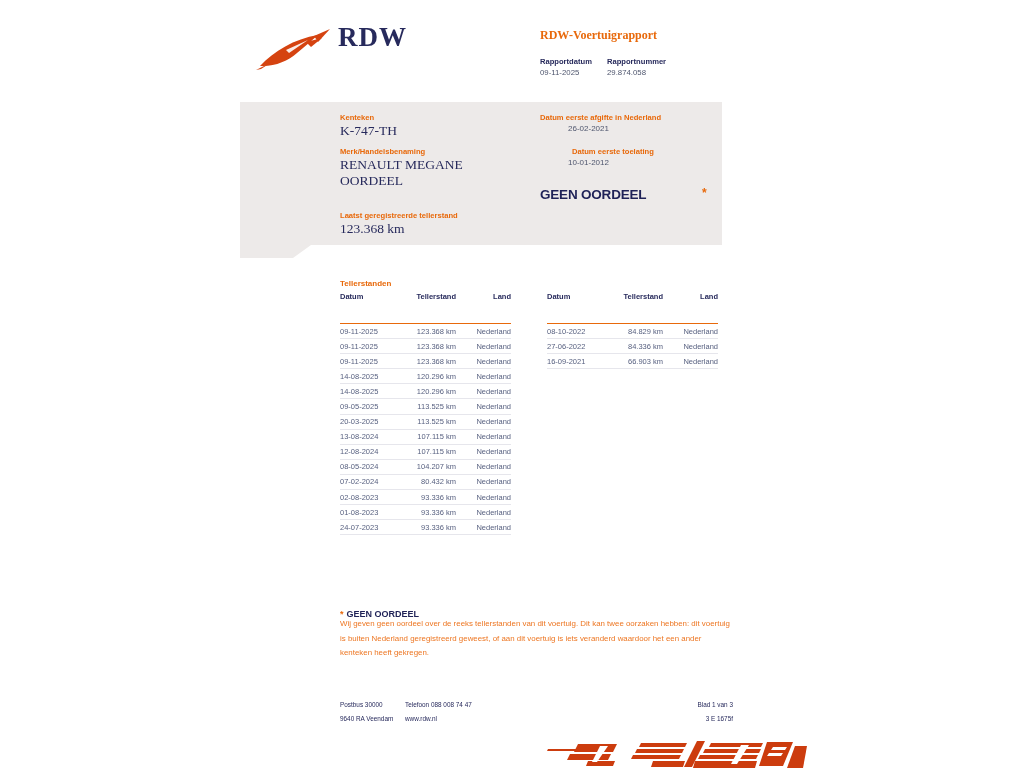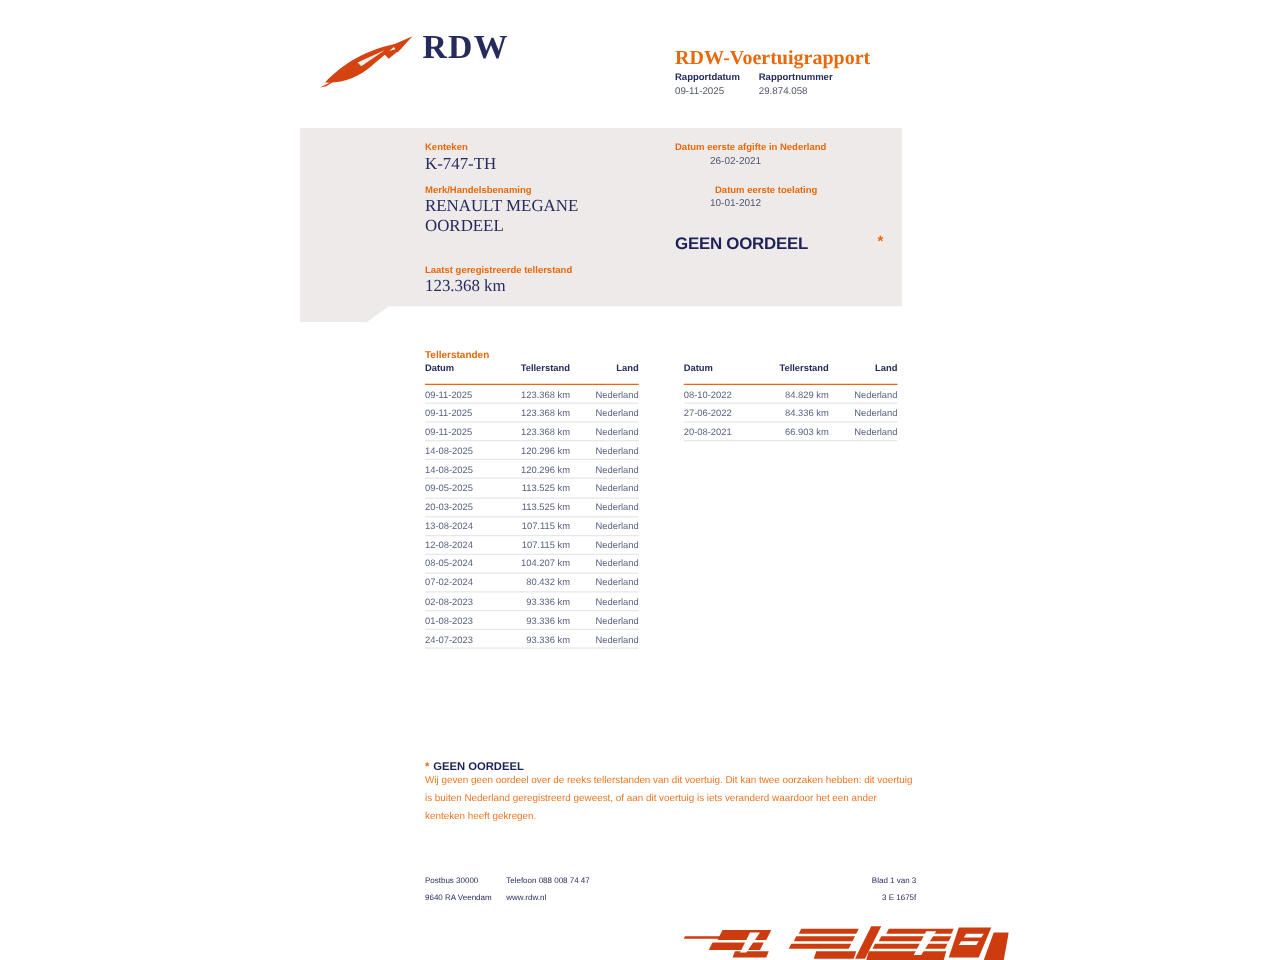--- a/index.html
+++ b/index.html
@@ -5,38 +5,38 @@
   html,body{margin:0;padding:0;background:#ffffff;}
   .page{position:relative;width:828px;height:768px;background:#ffffff;overflow:hidden;
         font-family:"Liberation Sans",sans-serif;}
   .abs{position:absolute;}
 
   
   .logo-wrap{left:256px;top:22px;width:200px;height:52px;}
   .logo-svg{position:absolute;left:0;top:4px;}
   .logo-text{position:absolute;left:82px;top:0;font-family:"Liberation Serif",serif;
              font-weight:bold;font-size:27px;letter-spacing:1px;color:#272a5c;}
-  .doc-title{left:540px;top:38px;font-family:"Liberation Serif",serif;font-weight:bold;
-             font-size:16px;color:#e8690b;}
+  .doc-title{left:540px;top:28px;font-family:"Liberation Serif",serif;font-weight:bold;
+             font-size:12px;color:#e8690b;}
   .meta-label{font-size:7.6px;font-weight:bold;color:#272a5c;}
   .meta-value{font-size:7.8px;color:#4f566e;}
 
   
   .panel{left:240px;top:102px;width:482px;height:156px;background:#edeae9;
          clip-path:polygon(0 0,100% 0,100% 143px,71px 143px,53px 100%,0 100%);}
   .lbl{font-size:7.6px;font-weight:bold;color:#e8690b;line-height:10px;}
   .val-serif{font-family:"Liberation Serif",serif;font-size:13.5px;color:#272a5c;line-height:16px;}
   .val-sans{font-size:8px;color:#4f566e;margin-left:28px;}
   .oordeel{font-size:13.5px;font-weight:bold;letter-spacing:-0.2px;color:#1f2257;}
   .star{color:#e8690b;font-size:12px;font-weight:bold;}
 
   
   .tbl-title{font-size:8px;font-weight:bold;color:#e8690b;}
   .tbl{width:171px;font-size:7.5px;color:#586180;}
-  .tbl .hrow{display:flex;height:13px;align-items:flex-start;padding-bottom:4px;
+  .tbl .hrow{display:flex;height:13px;align-items:center;padding-bottom:20px;
              border-bottom:1.6px solid #e8690b;color:#272a5c;font-weight:bold;}
   .tbl .row{display:flex;height:14.1px;align-items:center;border-bottom:1px solid #e6e6ec;}
   .c-datum{flex:0 0 66px;text-align:left;}
   .c-teller{flex:0 0 50px;text-align:right;}
   .c-land{flex:1;text-align:right;}
 
   
   .fn-title{font-size:9px;font-weight:bold;color:#1f2257;}
   .fn-star{color:#e8690b;font-weight:bold;font-size:9px;margin-right:3px;}
   .fn-text{font-size:7.9px;color:#ed7622;line-height:14.6px;width:392px;}
@@ -180,21 +180,21 @@
         <span class="c-datum">08-10-2022</span>
         <span class="c-teller">84.829 km</span>
         <span class="c-land">Nederland</span>
       </div>
     <div class="row">
         <span class="c-datum">27-06-2022</span>
         <span class="c-teller">84.336 km</span>
         <span class="c-land">Nederland</span>
       </div>
     <div class="row">
-        <span class="c-datum">20-08-2021</span>
+        <span class="c-datum">16-09-2021</span>
         <span class="c-teller">66.903 km</span>
         <span class="c-land">Nederland</span>
       </div>
   </div>
 
   <div class="abs" style="left:340px;top:603px;">
     <span class="fn-star">*</span><span class="fn-title">GEEN OORDEEL</span>
   </div>
   <div class="abs fn-text" style="left:340px;top:617px;">Wij geven geen oordeel over de reeks tellerstanden van dit voertuig. Dit kan twee oorzaken hebben: dit voertuig is buiten Nederland geregistreerd geweest, of aan dit voertuig is iets veranderd waardoor het een ander kenteken heeft gekregen.</div>
 

